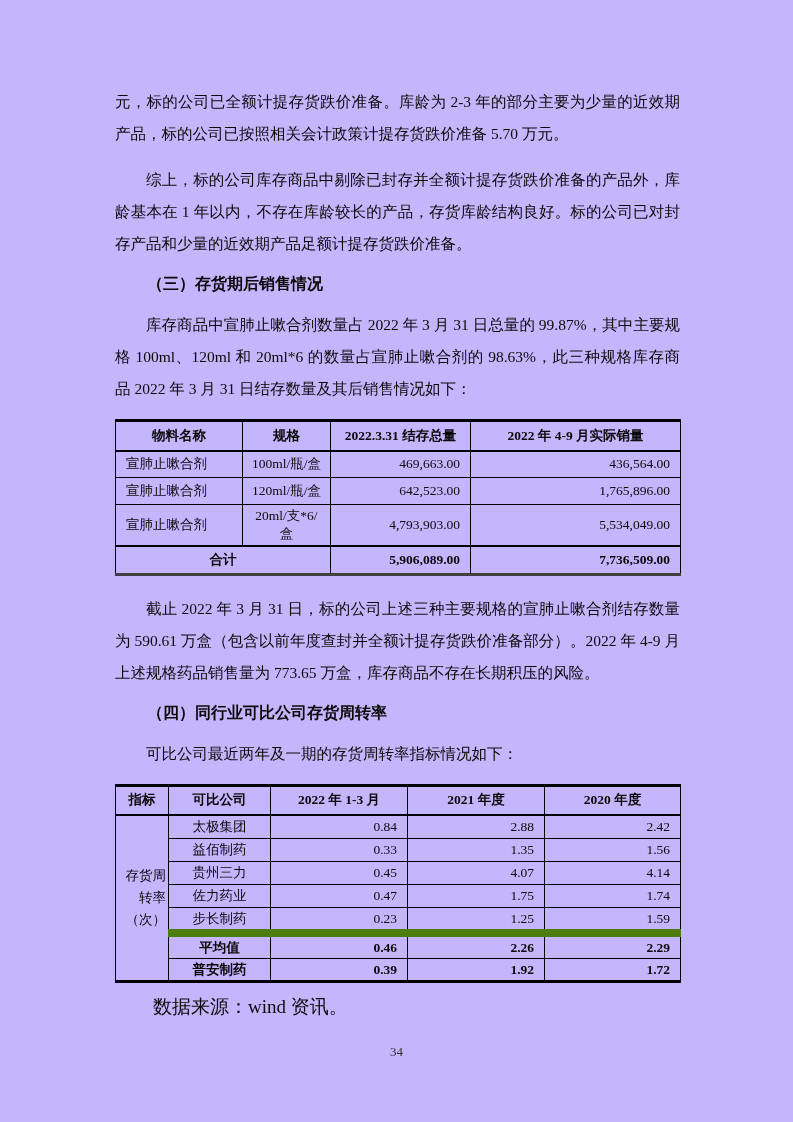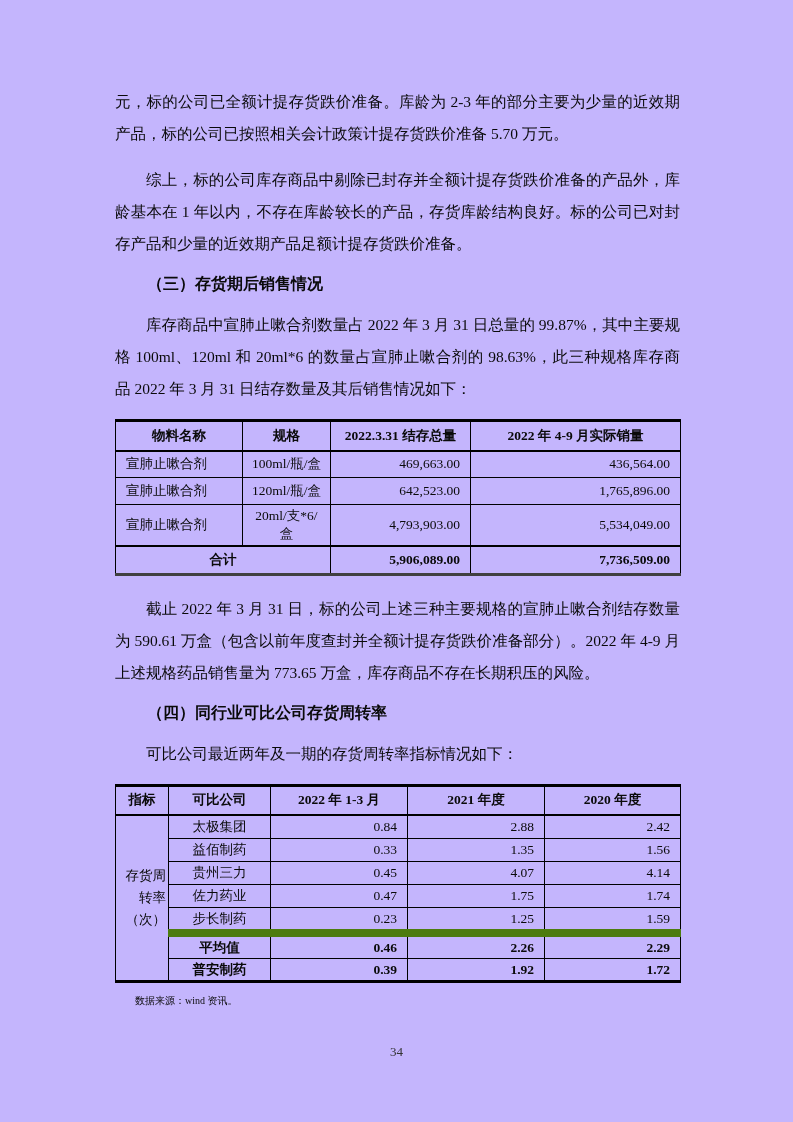--- a/index.html
+++ b/index.html
@@ -76,21 +76,21 @@
     text-align: right;
     vertical-align: middle;
     white-space: pre-line;
     line-height: 22px;
     border-bottom: 3px solid #000;
     padding: 2px 2px;
   }
   .tbl-turnover tr.avg-row td { border-top: 8px solid #4d7c0f; font-weight: bold; }
   .tbl-turnover tr.target-row td { border-bottom: 3px solid #000; font-weight: bold; }
   .source-note {
-    font-size: 10px;
+    font-size: 19px;
     margin-top: 11px;
     padding-left: 2em;
   }
   .page-number {
     position: absolute;
     top: 1044px;
     left: 0;
     width: 100%;
     text-align: center;
     font-size: 13px;

